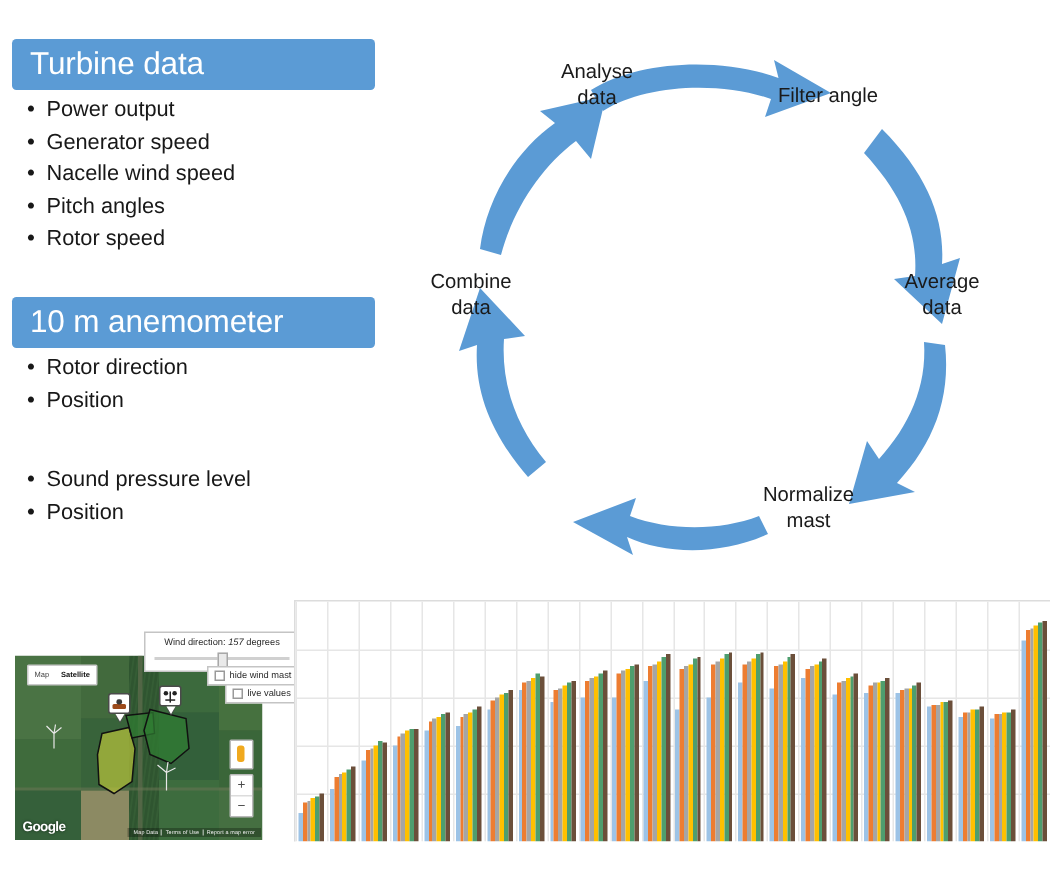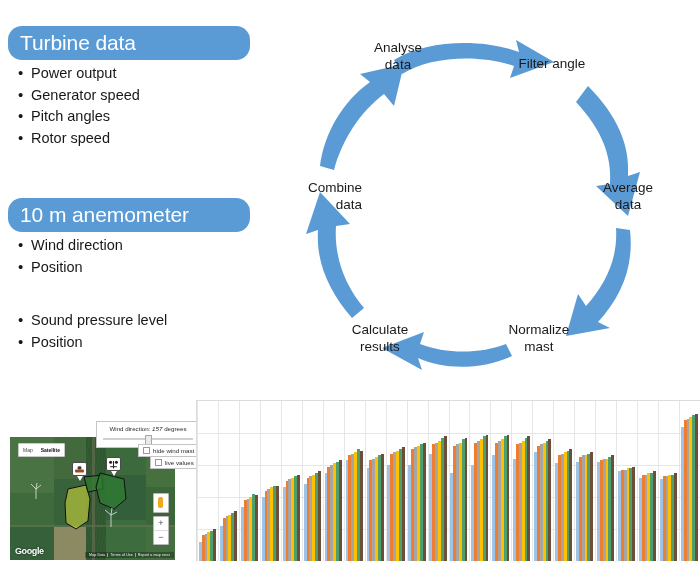--- a/index.html
+++ b/index.html
@@ -9,21 +9,21 @@
     font-family:"Liberation Sans", sans-serif;
     overflow:hidden;
     position:relative;
   }
   .stage{position:absolute;left:0;top:0;width:700px;height:583px;}
 
   
   .panel{position:absolute;left:8px;width:242px;}
   .panel-header{
     background:#5B9BD5;
-    border-radius:14px;
+    border-radius:3px;
     color:#ffffff;
     font-size:21px;
     line-height:34px;
     height:34px;
     padding:0 12px;
     box-sizing:border-box;
     white-space:nowrap;
     overflow:hidden;
     letter-spacing:-0.1px;
   }
@@ -137,29 +137,30 @@
 </head>
 <body>
 
 <div class="stage">
 
   <div class="panel" id="panel-0" style="top:26px;">
     <div class="panel-header">Turbine data</div>
     <ul class="panel-list" id="list-0">
         <li>Power output</li>
         <li>Generator speed</li>
+        <li>Nacelle wind speed</li>
         <li>Pitch angles</li>
         <li>Rotor speed</li>
       </ul>
   </div>
 
   <div class="panel" id="panel-1" style="top:198px;">
     <div class="panel-header">10 m anemometer</div>
     <ul class="panel-list" id="list-1">
-        <li>Wind direction</li>
+        <li>Rotor direction</li>
         <li>Position</li>
       </ul>
   </div>
 
   <div class="panel" id="panel-2" style="top:307px;">
     <ul class="panel-list" id="list-2">
         <li>Sound pressure level</li>
         <li>Position</li>
       </ul>
   </div>
@@ -192,23 +193,21 @@
       </g>
     </svg>
 
     <div class="node" id="cnode-0" style="left:88px;top:22px;width:88px;">Analyse
 data</div>
     <div class="node" id="cnode-1" style="left:236px;top:38px;width:100px;">Filter angle</div>
     <div class="node" id="cnode-2" style="left:318px;top:162px;width:88px;">Average
 data</div>
     <div class="node" id="cnode-3" style="left:224px;top:304px;width:98px;">Normalize
 mast</div>
-    <div class="node" id="cnode-4" style="left:64px;top:304px;width:100px;">Calculate
-results</div>
-    <div class="node" id="cnode-5" style="left:0px;top:162px;width:96px;text-align:right;">Combine
+    <div class="node" id="cnode-5" style="left:0px;top:162px;width:96px;">Combine
 data</div>
   </div>
 
   <div class="mapwrap">
     <svg class="mapimg" viewBox="0 0 165 123" preserveAspectRatio="none">
       <defs>
         <pattern id="rows" width="3" height="4" patternUnits="userSpaceOnUse" patternTransform="rotate(8)">
           <rect width="3" height="4" fill="#2f5530"></rect>
           <rect width="1.2" height="4" fill="#355d35"></rect>
         </pattern>

